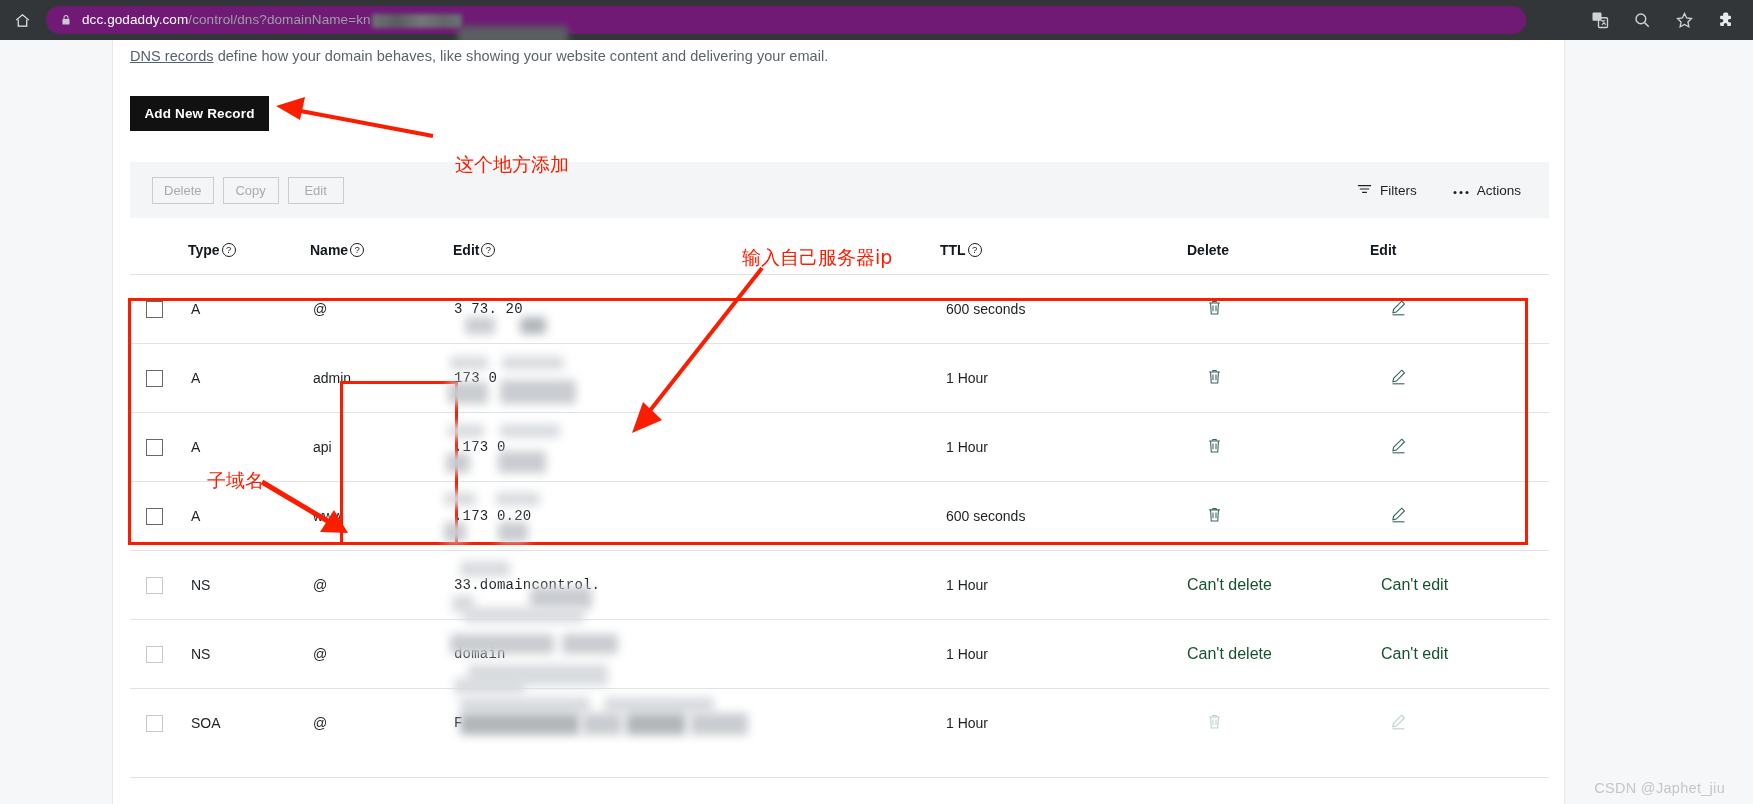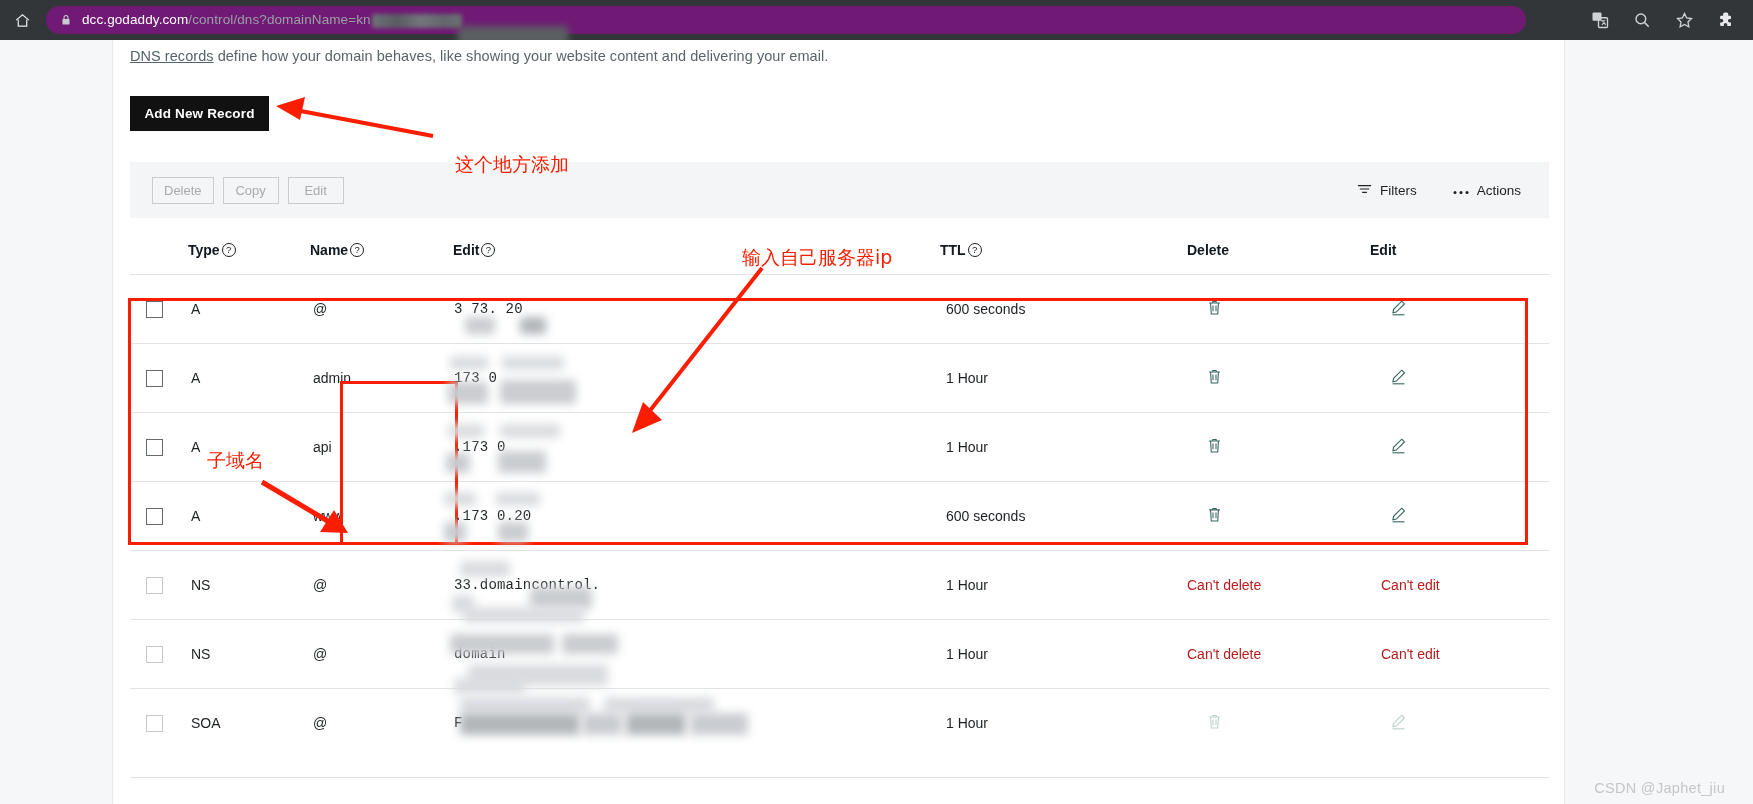--- a/index.html
+++ b/index.html
@@ -199,22 +199,22 @@
   td.t-type  { padding-left: 3px; }
   td.t-name  { padding-left: 3px; }
   td.t-data  { padding-left: 1px; position: relative; font-family: Liberation Mono, monospace; }
   td.t-ttl   { padding-left: 6px; margin-top: 28px; }
   td.t-del, td.t-edit { text-align: left; }
   .icon-cell { display: inline-block; margin-left: 52px; cursor: pointer; }
   .icon-cell.edit-cell { margin-left: 55px; }
   .cant {
     display: inline-block;
     margin-left: 32px;
-    font-size: 14px;
-    color: #b91c1c;
+    font-size: 16px;
+    color: #14532d;
   }
   .cant.edit { margin-left: 46px; }
 
   
   .redact-wrap { position: relative; display: inline-block; white-space: nowrap; }
   .redact-wrap .txt { position: relative; z-index: 1; color: #1c2023; letter-spacing: .2px; }
   .blob {
     position: absolute;
     background: #c9ccd0;
     filter: blur(5px);
@@ -600,18 +600,18 @@
   <div class="red-box" style="left:128px;top:258px;width:1400px;height:247px;"></div>
 
   <div class="red-box" style="left:340px;top:341px;width:118px;height:164px;"></div>
 
   <div class="anno-text" style="position:absolute;left:455px;top:112px;">
     <span>这个地方添加</span>
   </div>
   <div class="anno-text" style="position:absolute;left:742px;top:205px;">
     <span>输入自己服务器ip</span>
   </div>
-  <div class="anno-text" style="position:absolute;left:207px;top:408px;">
+  <div class="anno-text" style="position:absolute;left:207px;top:428px;">
     <span>子域名</span>
   </div>
 
   <div class="watermark">CSDN @Japhet_jiu</div>
 </div>
 
 </body></html>

